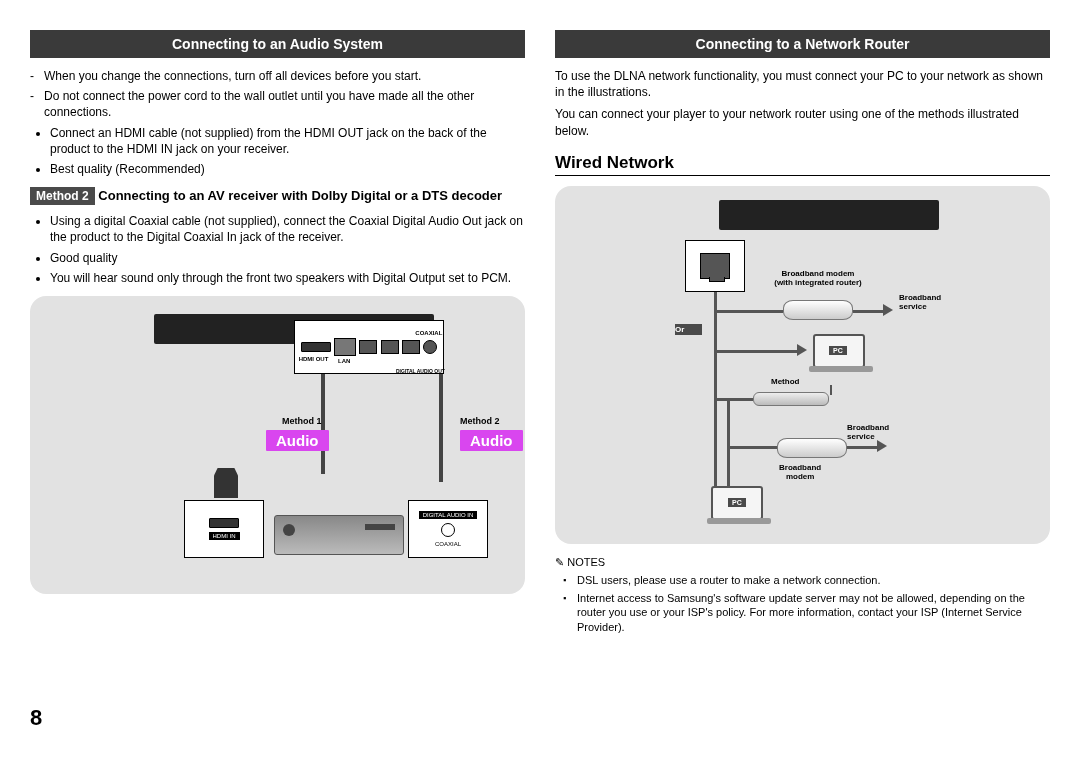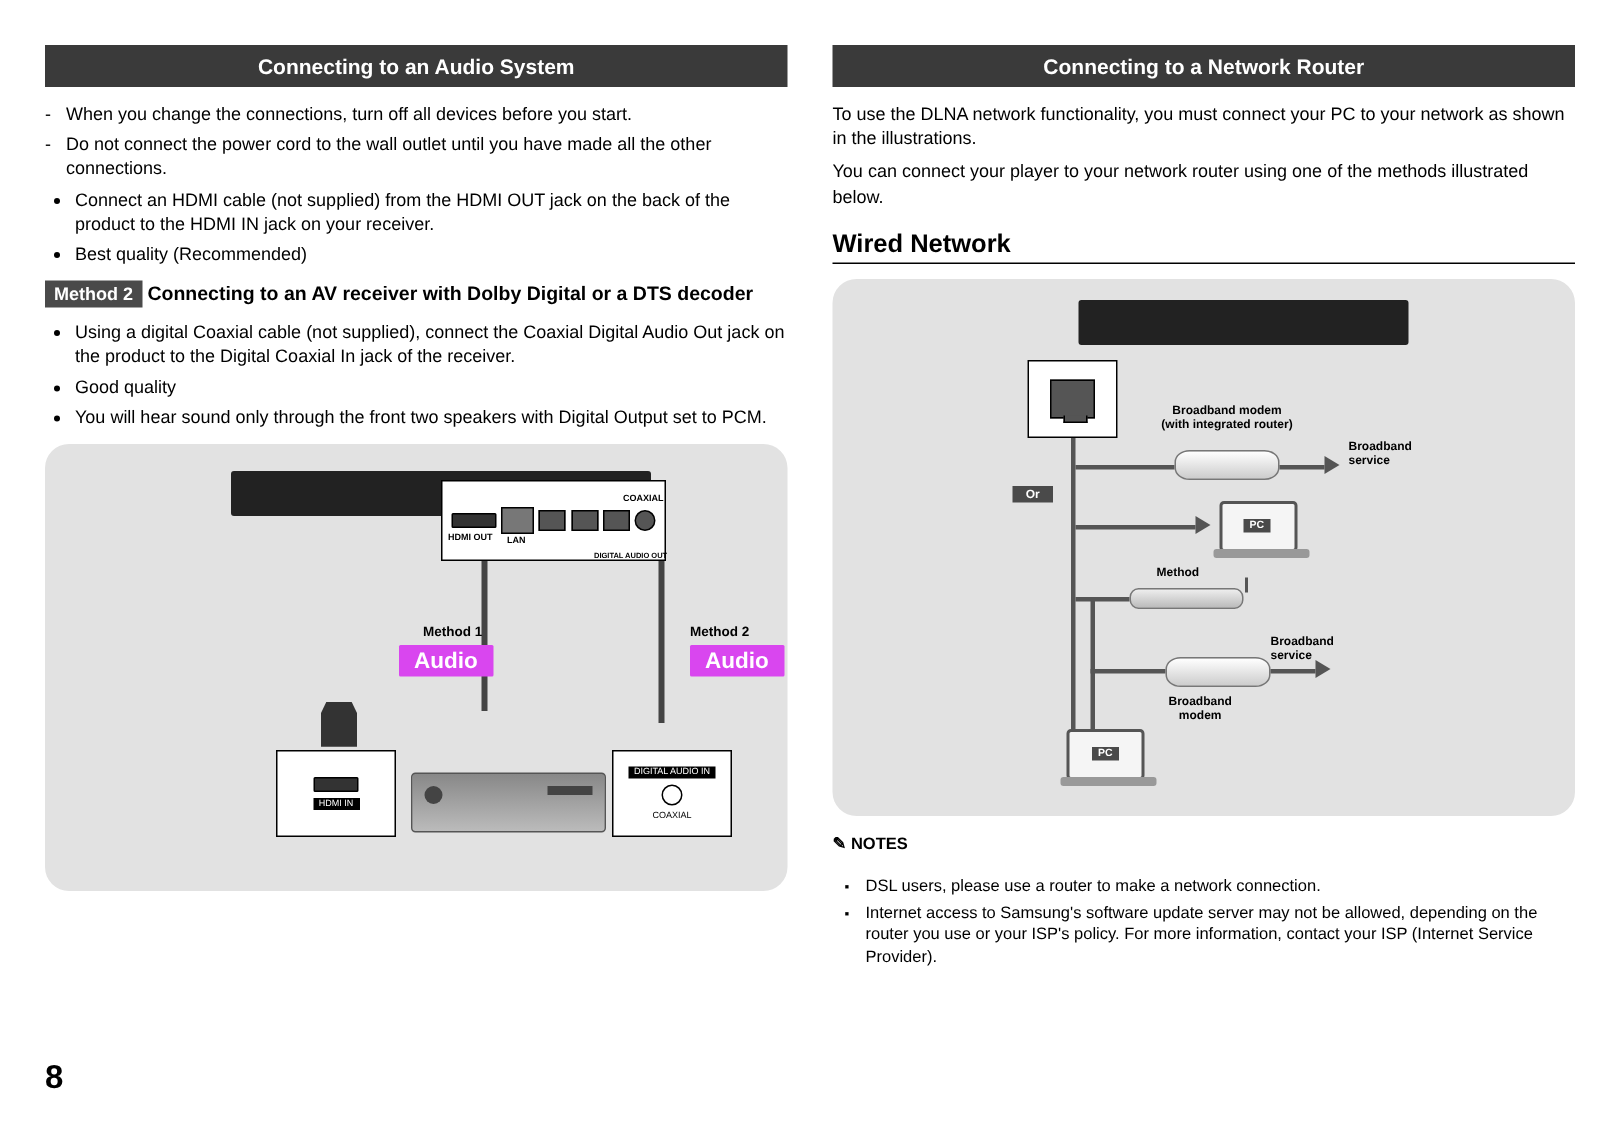--- a/index.html
+++ b/index.html
@@ -100,24 +100,24 @@
   }
   .diagram-box {
     background: #e2e2e2;
     border-radius: 16px;
     padding: 14px;
     margin-top: 10px;
     position: relative;
     overflow: hidden;
   }
   .notes-head {
-    font-weight: bold;
+    font-weight: normal;
     font-size: 11px;
     margin-top: 12px;
-    margin-bottom: 15px;
+    margin-bottom: 4px;
   }
   .notes-head::before {
     content: "✎ ";
   }
   .page-num {
     position: absolute;
     left: 30px;
     bottom: 30px;
     font-weight: bold;
     font-size: 22px;
@@ -180,21 +180,21 @@
     background: #fff; border: 1px solid #000;
     display:flex; align-items:center; justify-content:center;
   }
   .lan-jack { width: 30px; height: 26px; background: #555; border: 1px solid #000; position: relative; }
   .lan-jack::after { content:""; position:absolute; left:8px; bottom:-4px; width:14px; height:4px; background:#555; border:1px solid #000; border-top:none; }
 
   .net-cable { position:absolute; width:3px; background:#555; }
   .nc-main { left: 145px; top: 92px; height: 208px; }
   .h-cable { position:absolute; height:3px; background:#555; }
 
-  .or-pill { position:absolute; left:106px; top:124px; width:27px; background:#4a4a4a; color:#fff; font-size:8px; font-weight:bold; text-align:center; padding:1px 0; }
+  .or-pill { position:absolute; left:106px; top:124px; width:27px; background:#4a4a4a; color:#fff; font-size:8px; font-weight:bold; text-align:left; padding:1px 0; }
 
   .device-modem {
     position:absolute; width:70px; height:20px;
     background: linear-gradient(#fff,#ccc); border:1px solid #777; border-radius: 10px / 8px;
   }
   .device-router {
     position:absolute; width:76px; height:14px;
     background: linear-gradient(#eee,#bbb); border:1px solid #777; border-radius: 6px;
   }
   .device-router::after { content:""; position:absolute; right:-4px; top:-8px; width:2px; height:10px; background:#555; }

